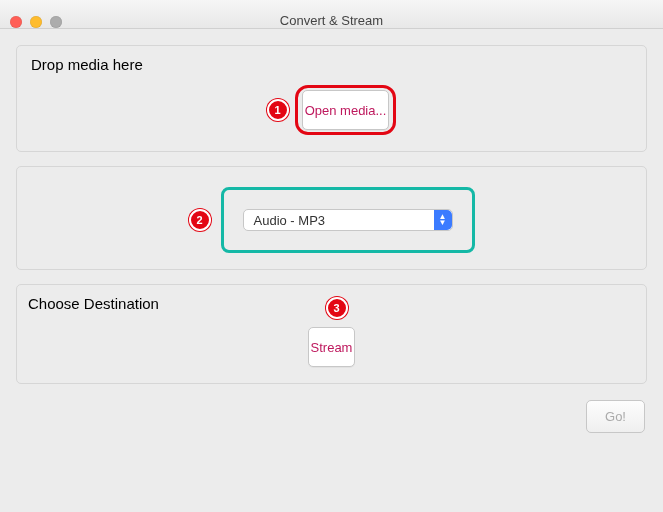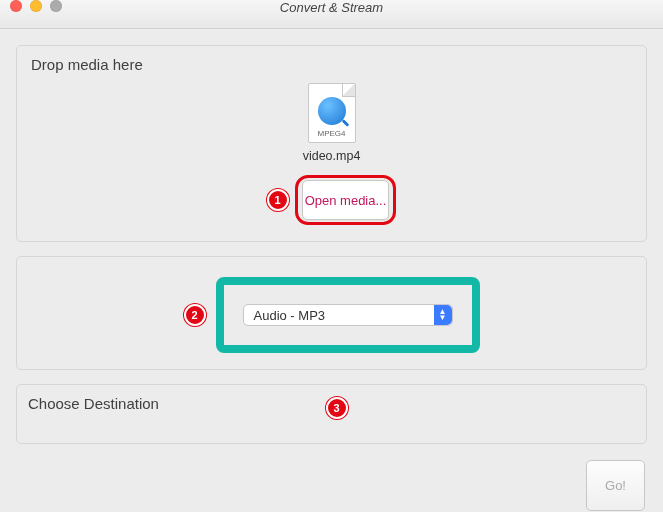--- a/index.html
+++ b/index.html
@@ -13,23 +13,22 @@
     color: #333;
     overflow: hidden;
   }
 
   
   .titlebar {
     height: 28px;
     background: linear-gradient(#f6f6f6, #e8e8e8);
     border-bottom: 1px solid #d0d0d0;
     display: flex;
-    align-items: flex-start;
-    position: relative;
-    font-style: italic;
+    align-items: flex-end;
+    position: relative;
   }
   .traffic-lights {
     display: flex;
     gap: 8px;
     padding-left: 10px;
   }
   .tl {
     width: 12px;
     height: 12px;
     border-radius: 50%;
@@ -57,21 +56,21 @@
 
   .group-box {
     background: #ececec;
     border: 1px solid #d6d6d6;
     border-radius: 5px;
     padding: 10px 14px 16px 14px;
     position: relative;
   }
   .group-title {
     font-size: 15px;
-    color: #404040;
+    color: #000000;
     margin-bottom: 10px;
   }
 
   
   .drop-area {
     display: flex;
     flex-direction: column;
     align-items: center;
     gap: 6px;
   }
@@ -201,21 +200,21 @@
     border-radius: 0 5px 5px 0;
     display: flex;
     flex-direction: column;
     align-items: center;
     justify-content: center;
     color: #fff;
     font-size: 8px;
     line-height: 6px;
   }
   .ring-select {
-    border: 8px solid #14b8a6;
+    border: 3px solid #14b8a6;
     border-radius: 8px;
     padding: 19px;
     display: inline-flex;
     align-items: center;
   }
 
   .profile-row {
     display: flex;
     justify-content: center;
     align-items: center;
@@ -240,21 +239,21 @@
   
   .footer {
     display: flex;
     justify-content: flex-end;
     padding: 0 18px;
   }
   .go-btn {
     background: linear-gradient(#fdfdfd,#efefef);
     border: 1px solid #c7c7c7;
     border-radius: 5px;
-    padding: 17px 18px;
+    padding: 8px 18px;
     color: #aaa;
     font-size: 13px;
   }
 </style>
 </head>
 <body>
 
 <div class="titlebar">
   <div class="traffic-lights">
     <div class="tl red"></div>
@@ -262,30 +261,20 @@
     <div class="tl green"></div>
   </div>
   <div class="titlebar-title">Convert &amp; Stream</div>
 </div>
 
 <div class="content">
 
   <div class="group-box">
     <div class="group-title">Drop media here</div>
 
-    <div class="drop-area">
-      <div class="file-icon">
-        <div class="ear"></div>
-        <div class="qt">
-            <div class="hand"></div>
-          </div>
-        <div class="codec">MPEG4</div>
-      </div>
-      <div class="file-name">video.mp4</div>
-    </div>
 
     <div class="center-row">
       <span class="badge">1</span>
       <span class="ring">
         <button class="mac-btn">Open media...</button>
       </span>
     </div>
   </div>
 
   <div class="group-box">
@@ -302,20 +291,21 @@
         </div>
       </span>
     </div>
   </div>
 
   <div class="group-box" style="position:relative; padding-top:22px;">
     <div class="group-title" style="position:absolute; top:10px; left:11px;">Choose Destination</div>
     <span class="badge badge-above">3</span>
 
     <div class="dest-row" style="margin-top:20px;">
+      <button class="mac-btn">Stream</button>
     </div>
   </div>
 
 </div>
 
 <div class="footer">
   <button class="go-btn">Go!</button>
 </div>
 
 </body></html>

